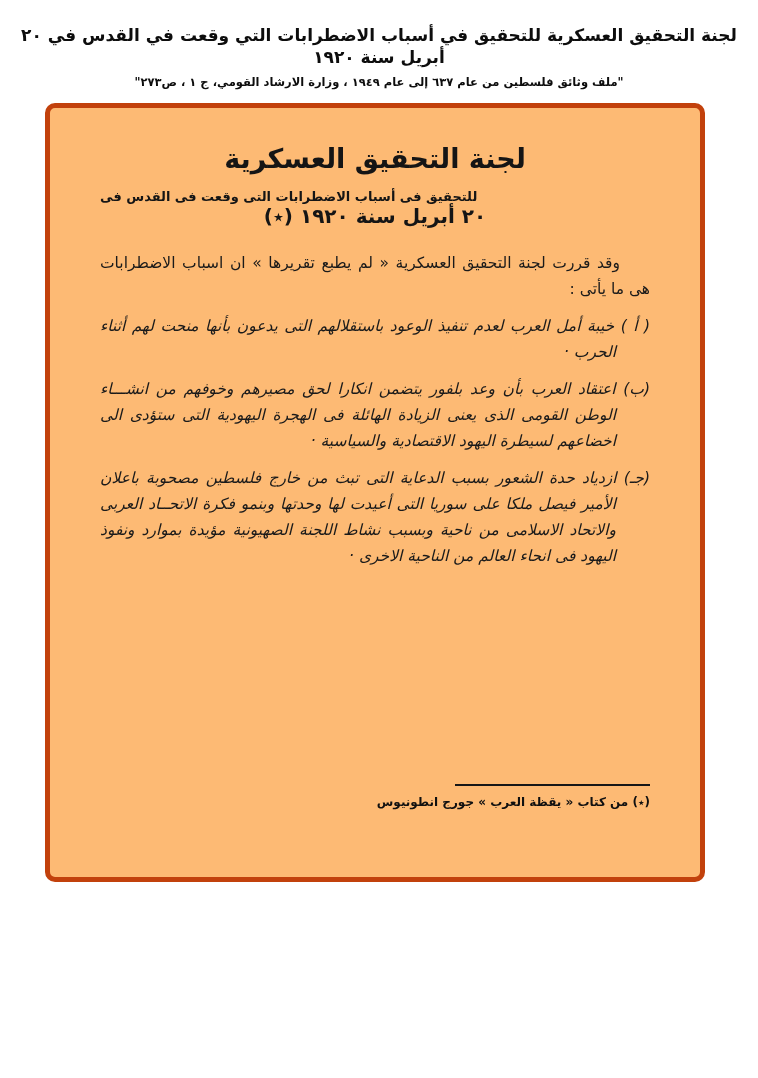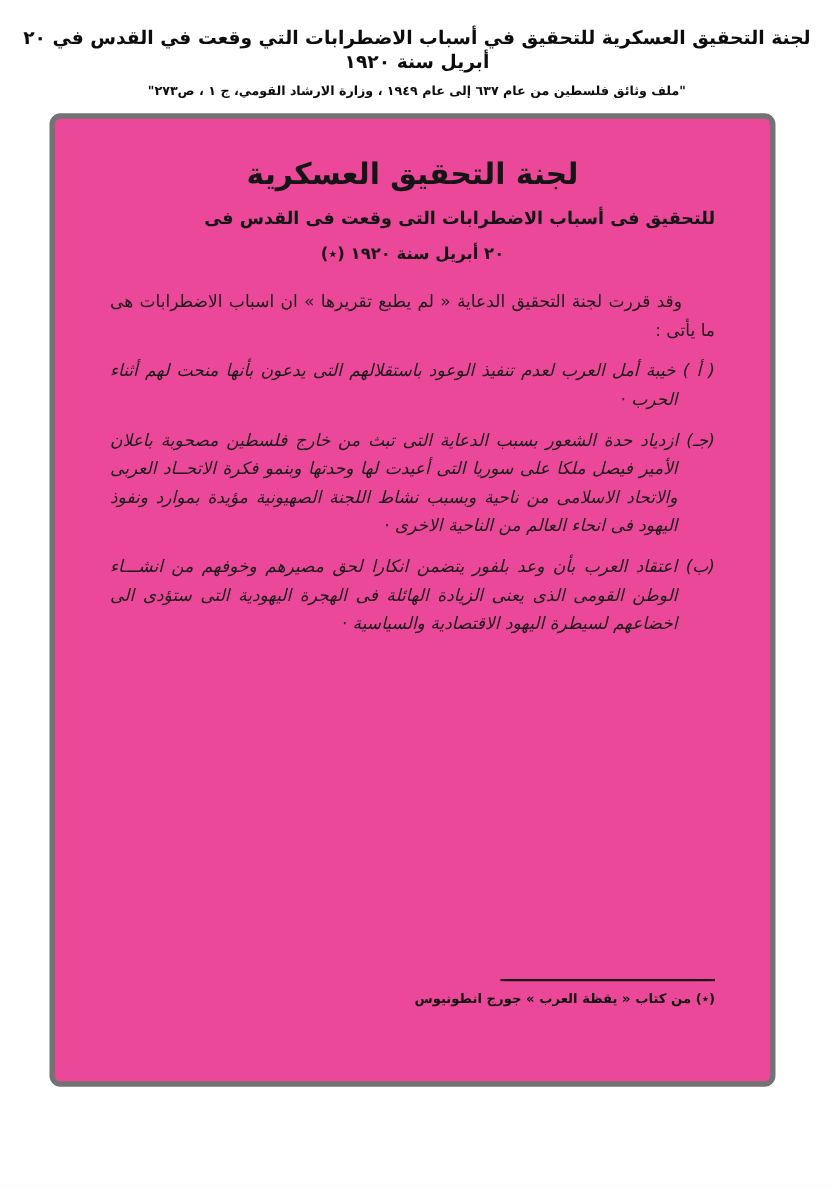--- a/index.html
+++ b/index.html
@@ -17,30 +17,30 @@
   .page-header .title-line {
     font-size:17px; font-weight:700; line-height:22px;
     padding:0 10px; color:#0d0d0d;
   }
   .page-header .source-line {
     margin-top:7px; font-size:11.5px; font-weight:700; color:#0d0d0d;
   }
   
   .doc-frame {
     position:absolute; left:45px; top:103px;
-    width:660px; height:885px;
+    width:660px; height:779px;
     box-sizing:border-box;
-    border:5px solid #737373;
+    border:5px solid #c2410c;
     border-radius:10px;
     padding:34px 50px 0 50px;
-    background:#ec4899;
+    background:#fdba74;
   }
   .doc-title   { text-align:center; font-size:27px; font-weight:700; line-height:34px; }
-  .doc-subtitle{ text-align:right; font-size:16px; font-weight:700; margin-top:13px; }
-  .doc-date    { text-align:center; font-size:15px; font-weight:700; margin-top:13px; }
+  .doc-subtitle{ text-align:left; font-size:13px; font-weight:700; margin-top:13px; }
+  .doc-date    { text-align:center; font-size:20px; font-weight:700; }
 
   .doc-body {
     margin-top:22px;
     font-size:15.5px; line-height:26px;
     text-align:justify; text-align-last:right;
     color:#1a1a1a;
   }
   .para { margin:0 0 11px 0; text-indent:30px; }
   .list-item {
     margin:11px 0 0 0;
@@ -69,27 +69,27 @@
 
     <div class="doc-title">لجنة التحقيق العسكرية</div>
 
     <div class="doc-subtitle">للتحقيق فى أسباب الاضطرابات التى وقعت فى القدس فى</div>
 
     <div class="doc-date">٢٠ أبريل سنة ١٩٢٠ (٭)</div>
 
     <div class="doc-body">
 
 
-      <p class="para">وقد قررت لجنة التحقيق الدعاية « لم يطبع تقريرها » ان اسباب الاضطرابات هى ما يأتى :</p>
+      <p class="para">وقد قررت لجنة التحقيق العسكرية « لم يطبع تقريرها » ان اسباب الاضطرابات هى ما يأتى :</p>
 
       <p class="list-item"><span class="marker">( أ )</span> <span>خيبة أمل العرب لعدم تنفيذ الوعود باستقلالهم التى يدعون بأنها منحت لهم أثناء الحرب ·</span></p>
 
+      <p class="list-item"><span class="marker">(ب)</span> <span>اعتقاد العرب بأن وعد بلفور يتضمن انكارا لحق مصيرهم وخوفهم من انشـــاء الوطن القومى الذى يعنى الزيادة الهائلة فى الهجرة اليهودية التى ستؤدى الى اخضاعهم لسيطرة اليهود الاقتصادية والسياسية ·</span></p>
+
       <p class="list-item"><span class="marker">(جـ)</span> <span>ازدياد حدة الشعور بسبب الدعاية التى تبث من خارج فلسطين مصحوبة باعلان الأمير فيصل ملكا على سوريا التى أعيدت لها وحدتها وبنمو فكرة الاتحــاد العربى والاتحاد الاسلامى من ناحية وبسبب نشاط اللجنة الصهيونية مؤيدة بموارد ونفوذ اليهود فى انحاء العالم من الناحية الاخرى ·</span></p>
-
-      <p class="list-item"><span class="marker">(ب)</span> <span>اعتقاد العرب بأن وعد بلفور يتضمن انكارا لحق مصيرهم وخوفهم من انشـــاء الوطن القومى الذى يعنى الزيادة الهائلة فى الهجرة اليهودية التى ستؤدى الى اخضاعهم لسيطرة اليهود الاقتصادية والسياسية ·</span></p>
 
     </div>
 
     <div class="footnote-area">
       <div class="footnote-divider"></div>
       <div class="footnote-text">(٭) من كتاب « يقظة العرب » جورج انطونيوس</div>
     </div>
 
   </div>
 

